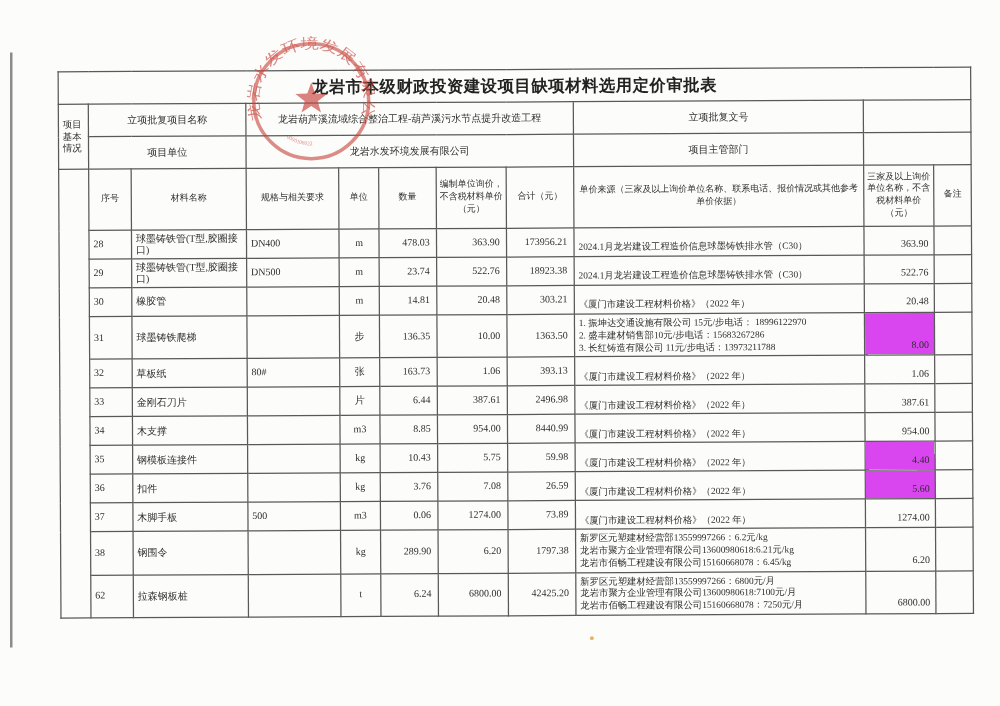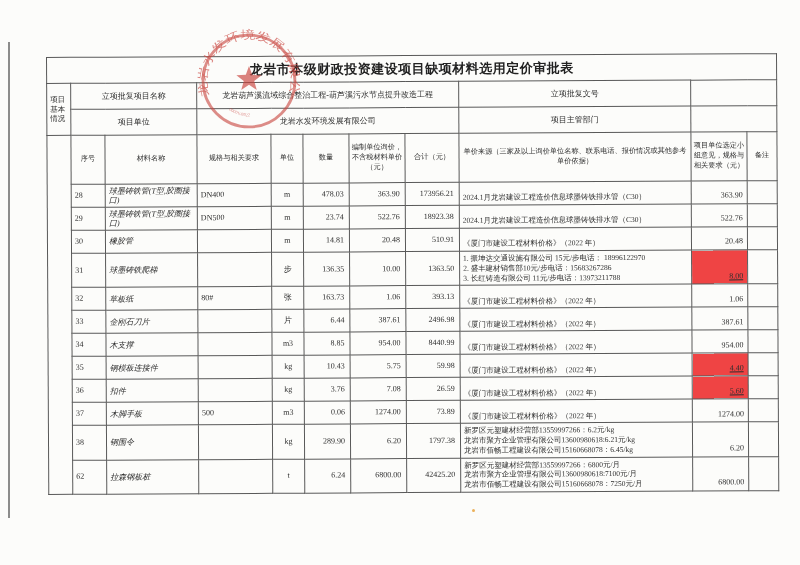--- a/index.html
+++ b/index.html
@@ -40,32 +40,32 @@
   }
   .info-label{height:25px;text-align:center;font-size:8px;}
   .info-value{text-align:center;font-size:8px;}
   .hdr{
     height:46px;text-align:center;font-size:7.2px;line-height:1.35;
     padding:1px 2px;vertical-align:middle;
   }
   .left-strip{border-top:1px solid #595959;}
   tr.data-row{height:23px;}
   td.col-no{padding-left:3px;text-align:left;margin-top:38px;}
-  td.col-name{padding:1px 3px;text-align:left;line-height:1.15;font-style:italic;}
+  td.col-name{padding:1px 3px;text-align:left;line-height:1.15;}
   td.col-spec{padding-left:3px;text-align:left;}
   td.col-unit{text-align:center;}
   td.col-qty,td.col-unit_price,td.col-total{text-align:right;padding-right:5px;}
   td.col-source{
     font-size:7.5px;line-height:1.3;padding:2px 3px;
     vertical-align:bottom;text-align:left;
   }
   td.col-selected_price{
     text-align:right;vertical-align:bottom;padding:0 4px 3px 0;
   }
-  td.hl{background:#ef4444;text-decoration:underline;}
+  td.hl{background:#d946ef;}
   
   .seal{
     position:absolute;left:196px;top:28px;width:106px;height:106px;
     pointer-events:none;z-index:5;opacity:.85;
   }
 </style>
 </head>
 <body>
 
 <div class="scan-line"></div>
@@ -106,21 +106,21 @@
       <tr>
         <td class="left-strip" rowspan="13"></td>
         <td class="hdr">序号</td>
         <td class="hdr">材料名称</td>
         <td class="hdr">规格与相关要求</td>
         <td class="hdr">单位</td>
         <td class="hdr">数量</td>
         <td class="hdr">编制单位询价，不含税材料单价（元）</td>
         <td class="hdr">合计（元）</td>
         <td class="hdr">单价来源（三家及以上询价单位名称、联系电话、报价情况或其他参考单价依据）</td>
-        <td class="hdr">项目单位选定小组意见，规格与相关要求（元）</td>
+        <td class="hdr">三家及以上询价单位名称，不含税材料单价（元）</td>
         <td class="hdr">备注</td>
       </tr>
     <tr class="data-row">
           <td class="col-no">28</td>
           <td class="col-name">球墨铸铁管(T型,胶圈接口)</td>
           <td class="col-spec">DN400</td>
           <td class="col-unit">m</td>
           <td class="col-qty">478.03</td>
           <td class="col-unit_price">363.90</td>
           <td class="col-total">173956.21</td>
@@ -144,21 +144,21 @@
           <td class="col-selected_price">522.76</td>
           <td class="col-remark"></td>
         </tr>
         <tr class="data-row">
           <td class="col-no">30</td>
           <td class="col-name">橡胶管</td>
           <td class="col-spec"></td>
           <td class="col-unit">m</td>
           <td class="col-qty">14.81</td>
           <td class="col-unit_price">20.48</td>
-          <td class="col-total">510.91</td>
+          <td class="col-total">303.21</td>
           <td class="col-source">
             <div>《厦门市建设工程材料价格》（2022 年）</div>
           </td>
           <td class="col-selected_price">20.48</td>
           <td class="col-remark"></td>
         </tr>
         <tr class="data-row">
           <td class="col-no">31</td>
           <td class="col-name">球墨铸铁爬梯</td>
           <td class="col-spec"></td>

